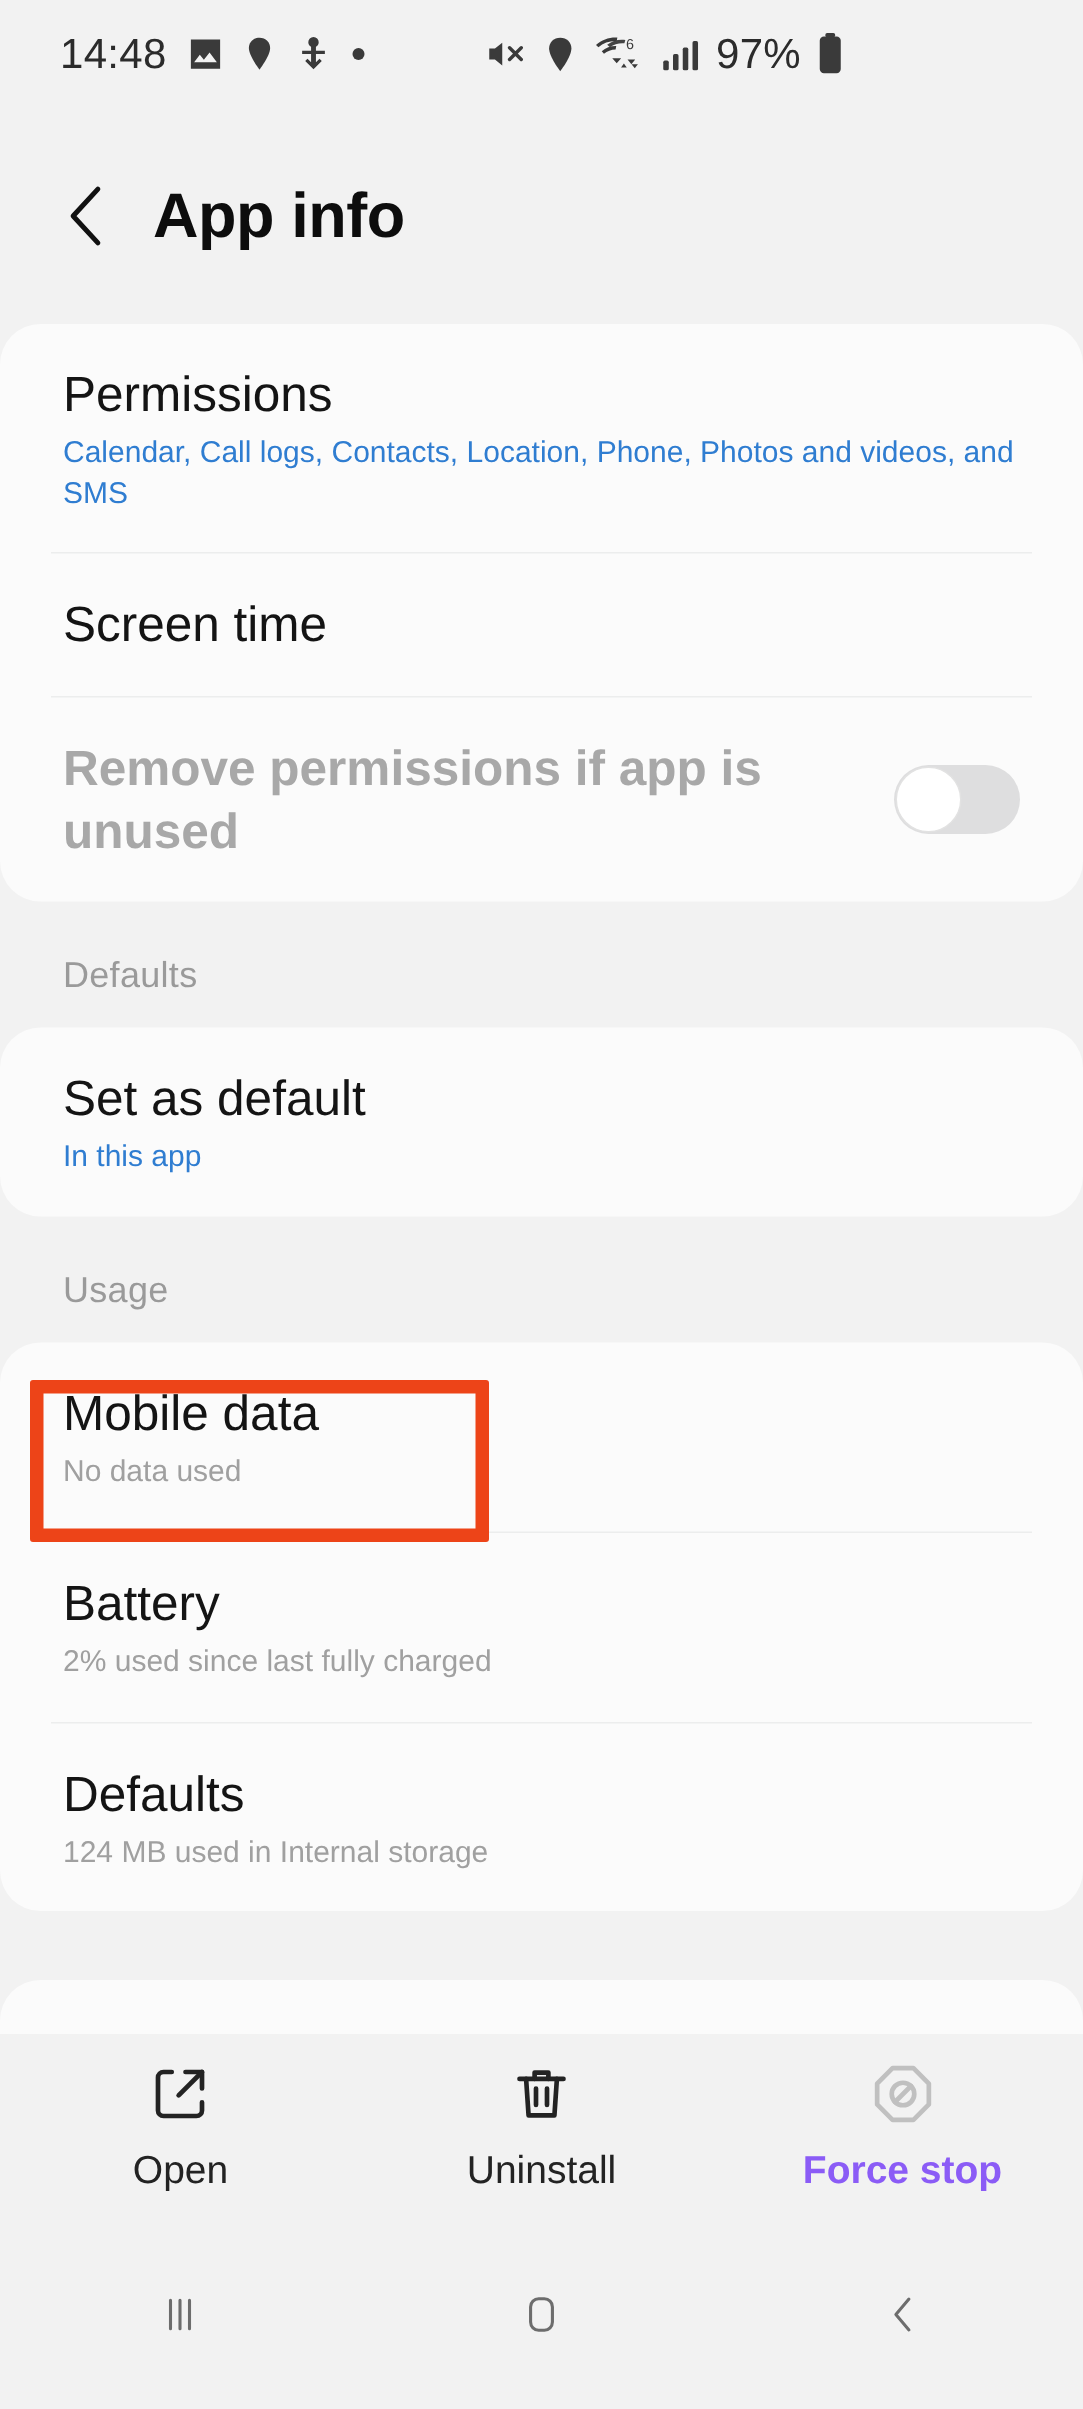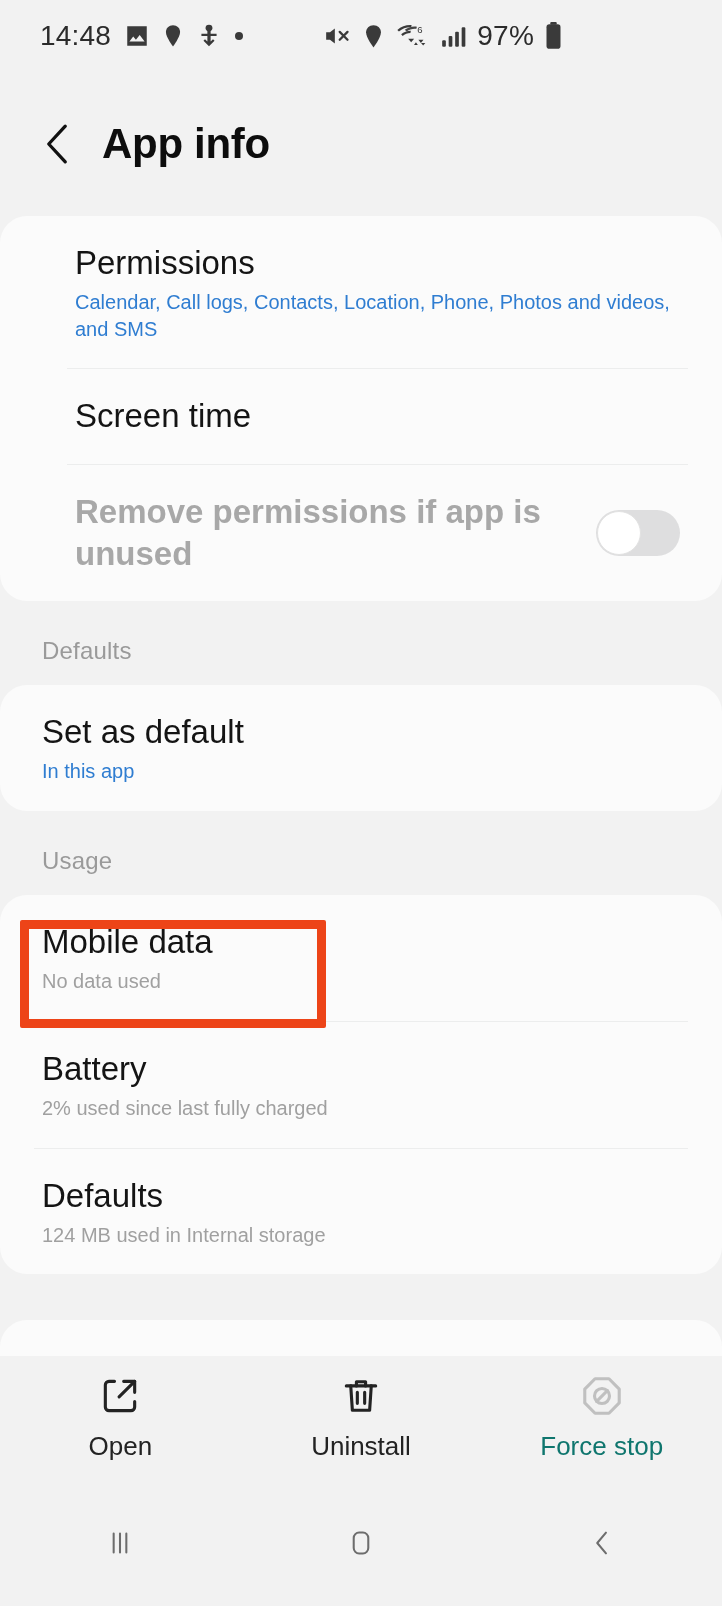--- a/index.html
+++ b/index.html
@@ -31,21 +31,21 @@
   }
   .back-chevron{ width:34px; height:44px; color:#111; flex:0 0 auto; }
   .title{ font-size:42px; font-weight:700; color:#0d0d0d; letter-spacing:-0.3px; }
 
   
   .scroll{ position:absolute; top:216px; left:0; width:722px; height:1140px; }
 
   .card{
     background:#fbfbfb; border-radius:27px; margin:0 0 0 0; width:722px;
   }
-  .card.top{ border-radius:27px 27px 27px 27px;padding-left:33px; }
+  .card.top{ border-radius:27px 27px 27px 27px; }
 
   .row{ padding:26px 42px 26px 42px; position:relative; }
   .row-title{ font-size:33px; color:#141414; line-height:1.28; }
   .row-title.dim{ color:#a8a8a8; }
   .row-sub{ font-size:20px; line-height:1.33; margin-top:5px; }
   .row-sub.blue{ color:#2f7dd1; }
   .row-sub.grey{ color:#a0a0a0; }
 
   .divider{ height:1px; background:#eceded; margin:0 34px; }
 
@@ -72,21 +72,21 @@
     border:9px solid #ed4418; border-radius:2px; pointer-events:none; z-index:20;
   }
 
   
   .actionbar{
     position:absolute; left:0; bottom:126px; width:722px; height:124px;
     background:#f2f2f2; display:flex; align-items:center; z-index:15;
   }
   .action{ flex:1; display:flex; flex-direction:column; align-items:center; gap:13px; }
   .action .lbl{ font-size:26px; color:#232323; }
-  .action.disabled .lbl{ color:#0f766e; }
+  .action.disabled .lbl{ color:#8b5cf6;font-weight:bold; }
   .action svg{ display:block; }
 
   
   .navbar{
     position:absolute; left:0; bottom:0; width:722px; height:126px;
     background:#f2f2f2; display:flex; align-items:center; z-index:15;
   }
   .nav{ flex:1; display:flex; align-items:center; justify-content:center; }
   .nav svg{ display:block; color:#6d6d6d; }
 </style>

